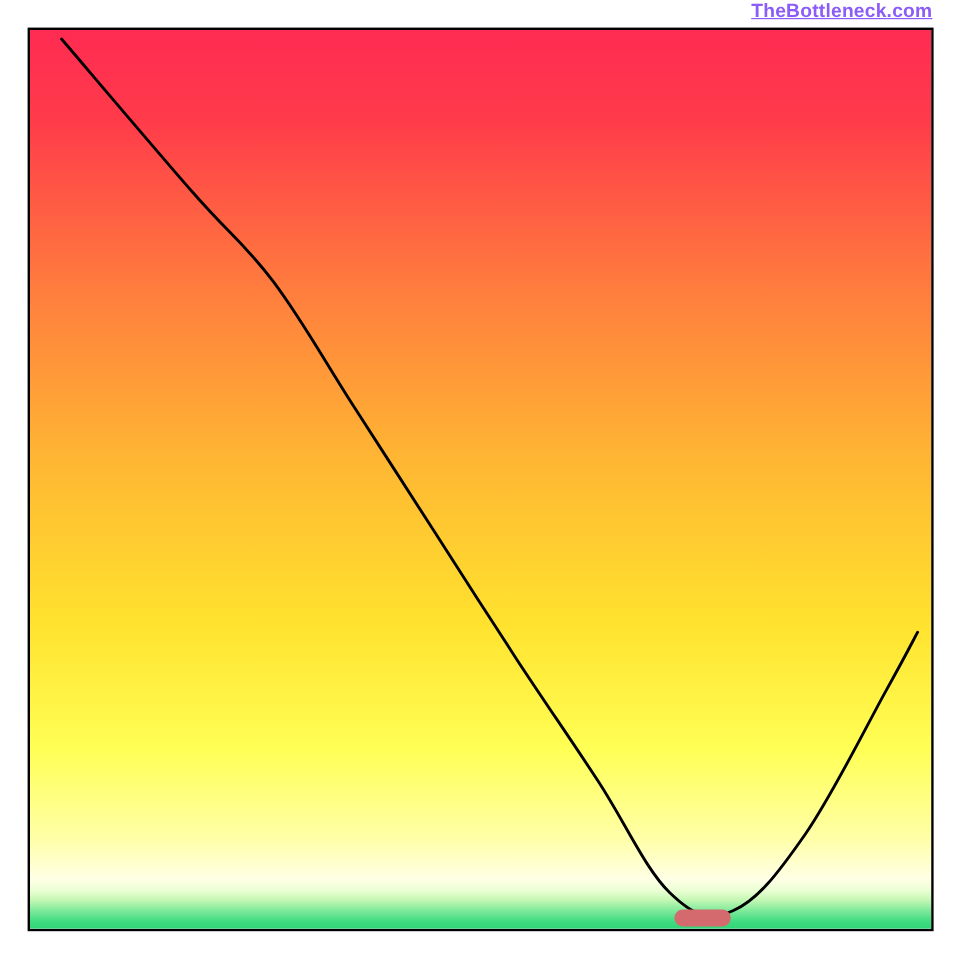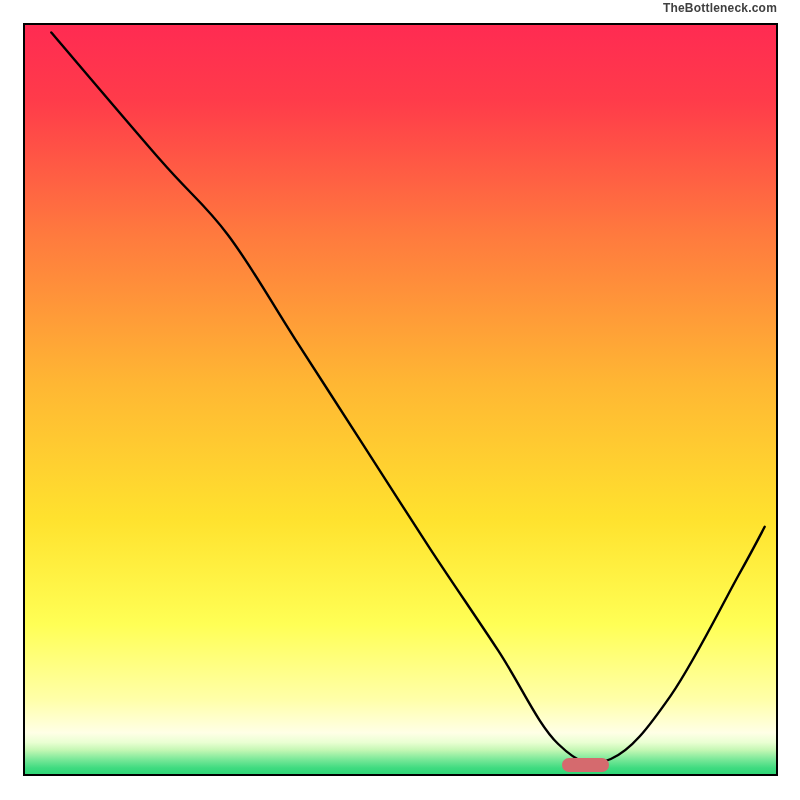--- a/index.html
+++ b/index.html
@@ -17,24 +17,25 @@
     top: 23px;
     width: 755px;
     height: 753px;
     border: 2px solid #000;
     box-sizing: border-box;
   }
   .watermark {
     position: absolute;
     top: 1px;
     right: 23px;
-    font-size: 12px;
+    font-size: 16px;
     font-weight: 600;
-    color: #404040;
+    color: #8b5cf6;
     letter-spacing: 0.2px;
+    text-decoration: underline;
   }
   svg.plot {
     position: absolute;
     left: 25px;
     top: 25px;
     width: 751px;
     height: 749px;
   }
   .marker {
     position: absolute;

